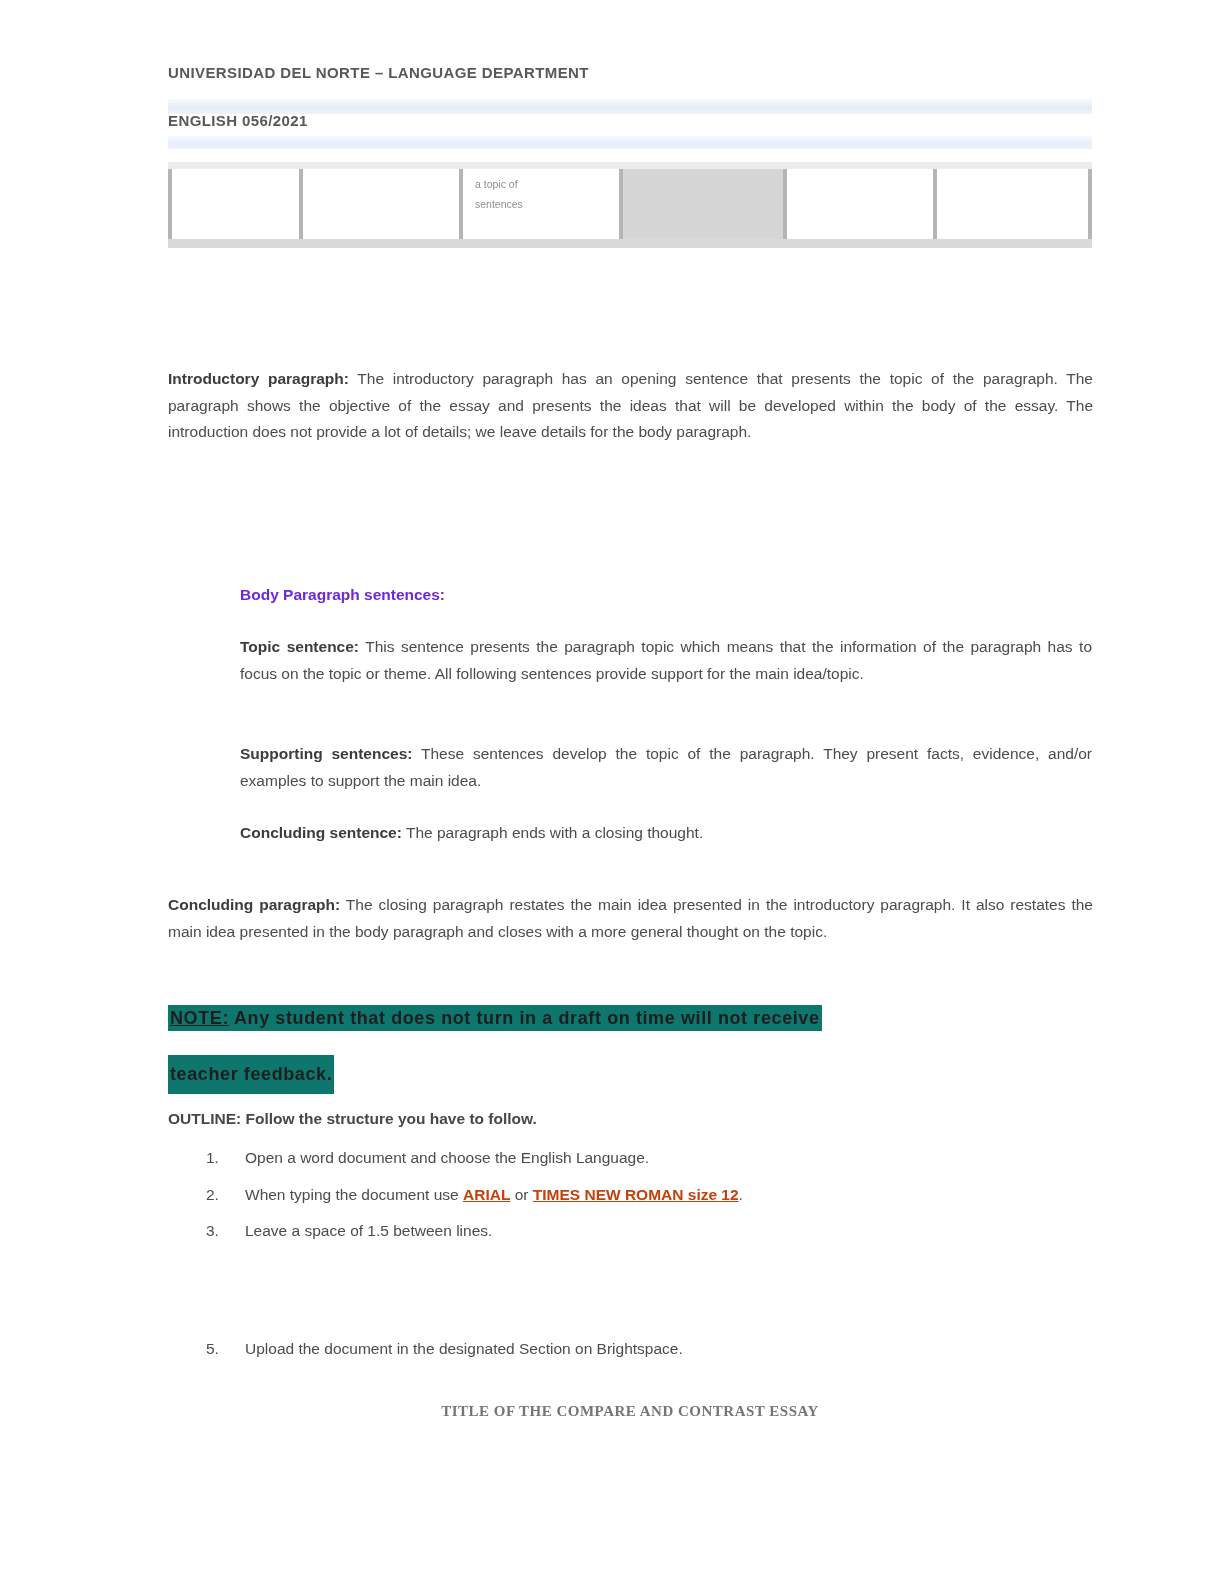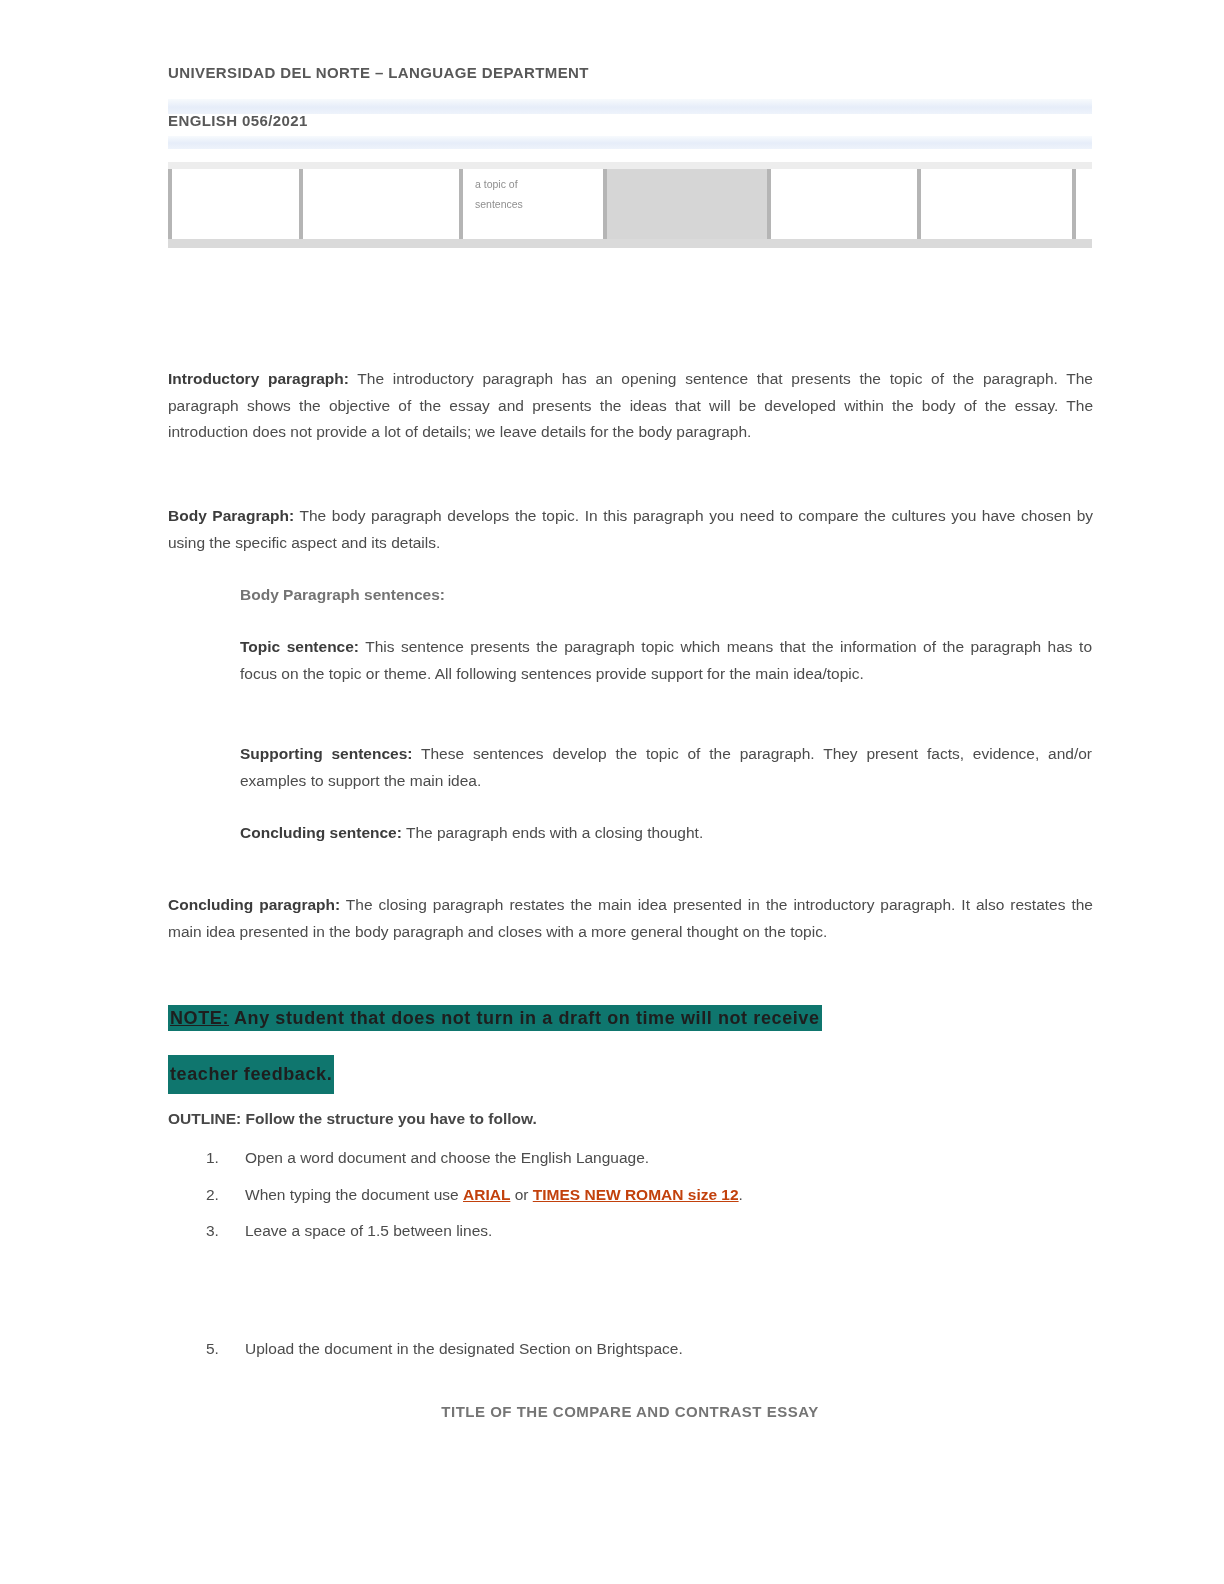--- a/index.html
+++ b/index.html
@@ -22,72 +22,69 @@
   .tbl-cell{box-sizing:border-box;border-left:4px solid #b5b5b5;background:#ffffff;}
   .tbl-cell.last{border-right:4px solid #b5b5b5;}
   .tbl-cell.shaded{background:#d6d6d6;}
   .tbl-bottom{height:9px;background:#dadada;}
   .cell-note{font-size:10.5px;line-height:13px;color:#8f8f8f;padding:9px 0 0 12px;}
   .cell-note .ln2{display:block;margin-top:7px;}
   
   .para{left:168px;width:925px;font-size:15.5px;line-height:26.5px;text-align:justify;color:#4c4c4c;}
   .ind{left:240px;width:852px;}
   .lead{font-weight:bold;color:#3c3c3c;}
-  .subhead{font-weight:bold;color:#737373;font-size:15.5px;}
+  .subhead{font-weight:bold;color:#6d28d9;font-size:15.5px;}
   
   .note{left:168px;width:930px;font-size:18px;font-weight:bold;line-height:33px;color:#1e1e1e;letter-spacing:.6px;}
   .hl{background:#0f766e;padding:3px 2px;}
   .note .ln2{display:inline-block;margin-top:20px;text-align:right;}
   .note .u{text-decoration:underline;}
   
   .outline{left:168px;width:925px;font-size:15.5px;font-weight:bold;color:#474747;}
   .li{left:206px;width:886px;font-size:15.5px;line-height:24px;}
   .li .num{display:inline-block;width:39px;vertical-align:top;color:#4c4c4c;}
   .li .txt{display:inline-block;width:840px;vertical-align:top;}
   .li4 .txt{line-height:46px;}
   .li .b{font-weight:bold;color:#c2410c;text-decoration:underline;}
   .blockline{display:block;}
   
-  .ftitle{left:168px;width:924px;text-align:center;font-weight:bold;font-size:15px;color:#757575;letter-spacing:.5px;}
+  .ftitle{left:168px;width:924px;text-align:center;font-weight:bold;font-size:15px;color:#757575;letter-spacing:.5px;font-family:Liberation Serif, serif;}
 </style>
 </head>
 <body>
 
 <div class="page">
 
   <div class="abs hdr" style="top:64px;">UNIVERSIDAD DEL NORTE – LANGUAGE DEPARTMENT</div>
   <div class="abs band band1"></div>
   <div class="abs hdr" style="top:112px;">ENGLISH 056/2021</div>
   <div class="abs band band2"></div>
 
   <div class="abs tbl">
     <div class="tbl-top"></div>
     <div class="tbl-row">
       <div class="tbl-cell" style="width:131px;"></div>
       <div class="tbl-cell" style="width:160px;"></div>
-      <div class="tbl-cell" style="width:144px;">
+      <div class="tbl-cell" style="width:160px;">
         <div class="cell-note">
           <span>a topic of</span>
           <span class="ln2">sentences</span>
         </div>
       </div>
       <div class="tbl-cell shaded" style="width:164px;"></div>
       <div class="tbl-cell" style="width:150px;"></div>
       <div class="tbl-cell last" style="width:159px;"></div>
     </div>
     <div class="tbl-bottom"></div>
   </div>
 
   <div class="abs para" style="top:366px;">
     <span class="lead">Introductory paragraph:</span><span> The introductory paragraph has an opening sentence that presents the topic of the paragraph. The paragraph shows the objective of the essay and presents the ideas that will be developed within the body of the essay. The introduction does not provide a lot of details; we leave details for the body paragraph.</span>
   </div>
 
-  <div class="abs para" style="top:503px;">
-    <span class="lead">Body Paragraph:</span><span> The body paragraph develops the topic. In this paragraph you need to compare the cultures you have chosen by using the specific aspect and its details.</span>
-  </div>
 
   <div class="abs subhead" style="top:586px;left:240px;">Body Paragraph sentences:</div>
 
   <div class="abs para ind" style="top:634px;">
     <span class="lead">Topic sentence:</span><span> This sentence presents the paragraph topic which means that the information of the paragraph has to focus on the topic or theme. All following sentences provide support for the main idea/topic.</span>
   </div>
 
   <div class="abs para ind" style="top:741px;">
     <span class="lead">Supporting sentences:</span><span> These sentences develop the topic of the paragraph. They present facts, evidence, and/or examples to support the main idea.</span>
   </div>

